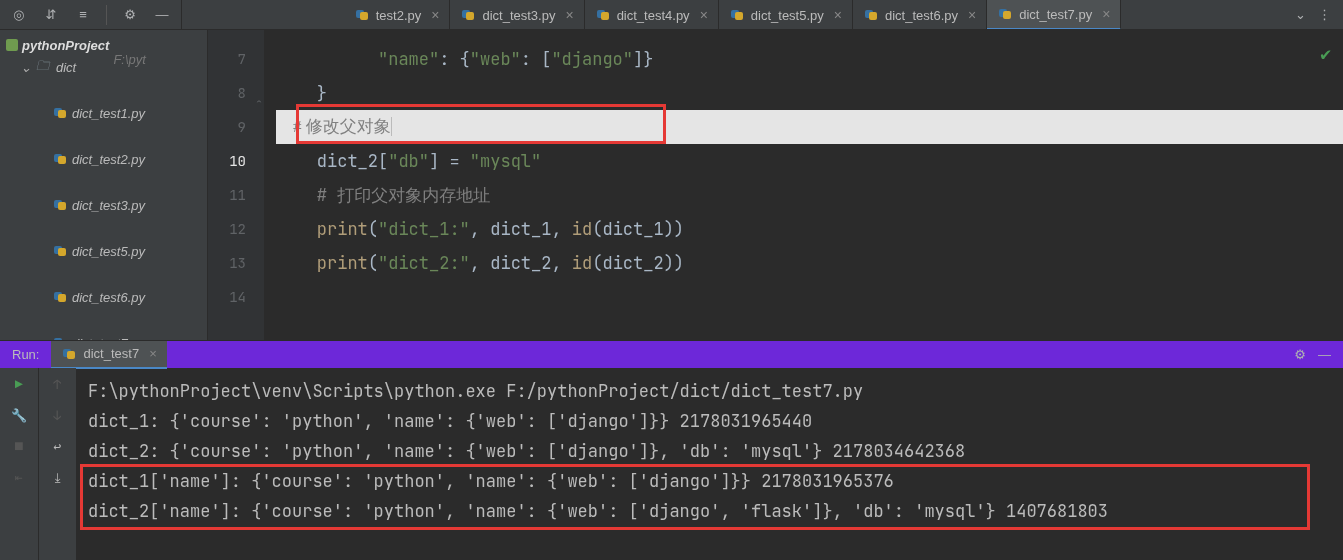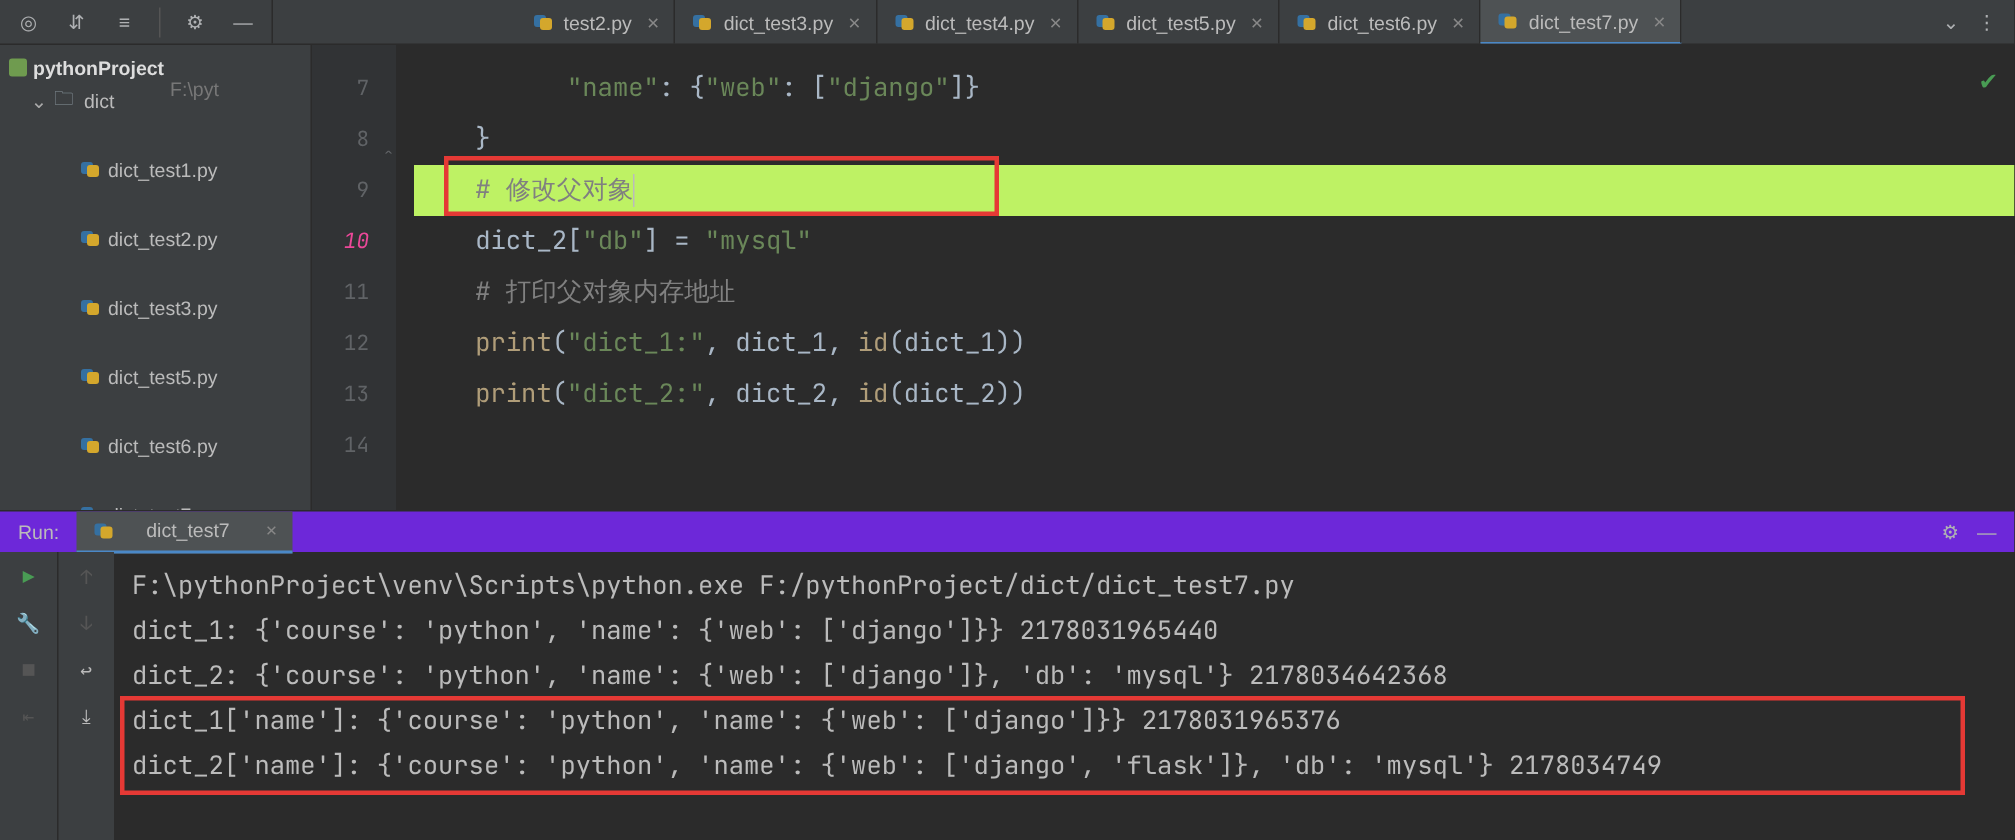--- a/index.html
+++ b/index.html
@@ -17,53 +17,53 @@
 .tab.active { background:#4e5254; border-bottom:2px solid #4a88c7; }
 .tab .close { color:#888; font-size:14px; margin-left:4px; }
 .py-ic { display:inline-block; width:16px; height:16px; position:relative; }
 .py-ic::before { content:''; position:absolute; width:8px; height:8px; background:#3570a1; border-radius:2px; top:3px; left:2px; }
 .py-ic::after { content:''; position:absolute; width:8px; height:8px; background:#d4a72c; border-radius:2px; bottom:3px; right:2px; }
 .tab-more { display:flex; align-items:center; gap:12px; padding:0 12px; color:#afb1b3; }
 
 
 .main { display:flex; height:310px; }
 .sidebar { width:208px; background:#3c3f41; border-right:1px solid #2b2b2b; overflow:hidden; }
-.tree { padding:4px 0; }
+.tree { padding:4px 0;font-style:italic; }
 .tree-row { display:flex; align-items:center; gap:4px; height:22px; padding-left:6px; cursor:pointer; white-space:nowrap; }
 .tree-row .name { color:#bbb; }
 .tree-row .path { color:#777;margin-top:28px; }
 .tree-row .ic-fold { color:#aaa; width:12px; text-align:center; }
 .tree-row .ic-dir { color:#87939a; width:16px; }
 .tree-row .ic-dir.open { color:#87939a; }
 .indent1 { padding-left:20px; }
 .indent3 { padding-left:52px;margin-top:24px; }
 .proj-ic { width:12px; height:12px; background:#6f9b4f; border-radius:2px; display:inline-block; }
 
 
 .editor { flex:1; display:flex; background:#2b2b2b; position:relative; }
 .gutter { width:56px; background:#313335; padding-top:12px; text-align:right; }
 .gutter .ln { height:34px; line-height:34px; color:#606366; font-size:14px; padding-right:18px; position:relative; }
-.gutter .ln.cur { color:#ec4899;font-style:italic; }
+.gutter .ln.cur { color:#e5e5e5; }
 .gutter .collapser { position:absolute; right:2px; top:10px; color:#606366; font-size:10px; }
 .code { flex:1; padding:12px 0 0 12px; font-size:17px; position:relative; }
 .code .line { height:34px; line-height:34px; white-space:pre; }
-.code .line.cur { background:#bef264; }
+.code .line.cur { background:#e5e5e5;font-family:Liberation Serif, serif; }
 .s-str { color:#6a8759; }
 .s-id { color:#a9b7c6; }
 .s-func { color:#b09d79; }
 .s-op { color:#a9b7c6; }
 .s-cm { color:#808080; }
 .caret { border-left:1px solid #bbb; }
 .hl-box { border:3px solid #e53935; position:absolute; pointer-events:none; }
 .check { position:absolute; top:12px; right:12px; color:#499c54; font-size:18px; }
 
 
 .runbar { height:28px; background:#6d28d9; border-top:1px solid #2b2b2b; display:flex; align-items:center; }
 .runlabel { padding:0 12px; color:#bbb; }
-.runtab { display:flex; align-items:center; gap:20px; height:28px; padding:0 10px; background:#4e5254; border-bottom:2px solid #4a88c7; }
+.runtab { display:flex; align-items:center; gap:6px; height:28px; padding:0 10px; background:#4e5254; border-bottom:2px solid #4a88c7; }
 .runtab .close { color:#888; margin-left:4px; }
 .run-tools { margin-left:auto; display:flex; gap:12px; padding:0 12px; color:#afb1b3; }
 
 .runbody { display:flex; height:192px; background:#2b2b2b; }
 .run-left { width:38px; background:#3c3f41; display:flex; flex-direction:column; align-items:center; padding-top:8px; gap:14px; }
 .run-left .ic { color:#afb1b3; cursor:pointer; }
 .run-left .ic.play { color:#499c54; }
 .run-mid { width:38px; background:#3c3f41; display:flex; flex-direction:column; align-items:center; padding-top:8px; gap:14px; border-left:1px solid #2b2b2b; }
 .console { flex:1; padding:8px 12px; font-size:17px; color:#bbb; position:relative; }
 .console .cline { height:30px; line-height:30px; white-space:pre; }
@@ -221,15 +221,15 @@
     <span class="ic" style="color:#555">↓</span>
     <span class="ic">↩</span>
     <span class="ic">⤓</span>
   </div>
   <div class="console" id="console">
     <div class="hl-box" style="left:4px; top:96px; width:1230px; height:66px;"></div>
   <div class="cline">F:\pythonProject\venv\Scripts\python.exe F:/pythonProject/dict/dict_test7.py</div>
       <div class="cline">dict_1: {'course': 'python', 'name': {'web': ['django']}} 2178031965440</div>
       <div class="cline">dict_2: {'course': 'python', 'name': {'web': ['django']}, 'db': 'mysql'} 2178034642368</div>
       <div class="cline">dict_1['name']: {'course': 'python', 'name': {'web': ['django']}} 2178031965376</div>
-      <div class="cline">dict_2['name']: {'course': 'python', 'name': {'web': ['django', 'flask']}, 'db': 'mysql'} 2178034749</div>
+      <div class="cline">dict_2['name']: {'course': 'python', 'name': {'web': ['django', 'flask']}, 'db': 'mysql'} 1407681803</div>
     </div>
 </div>
 
 </body></html>

